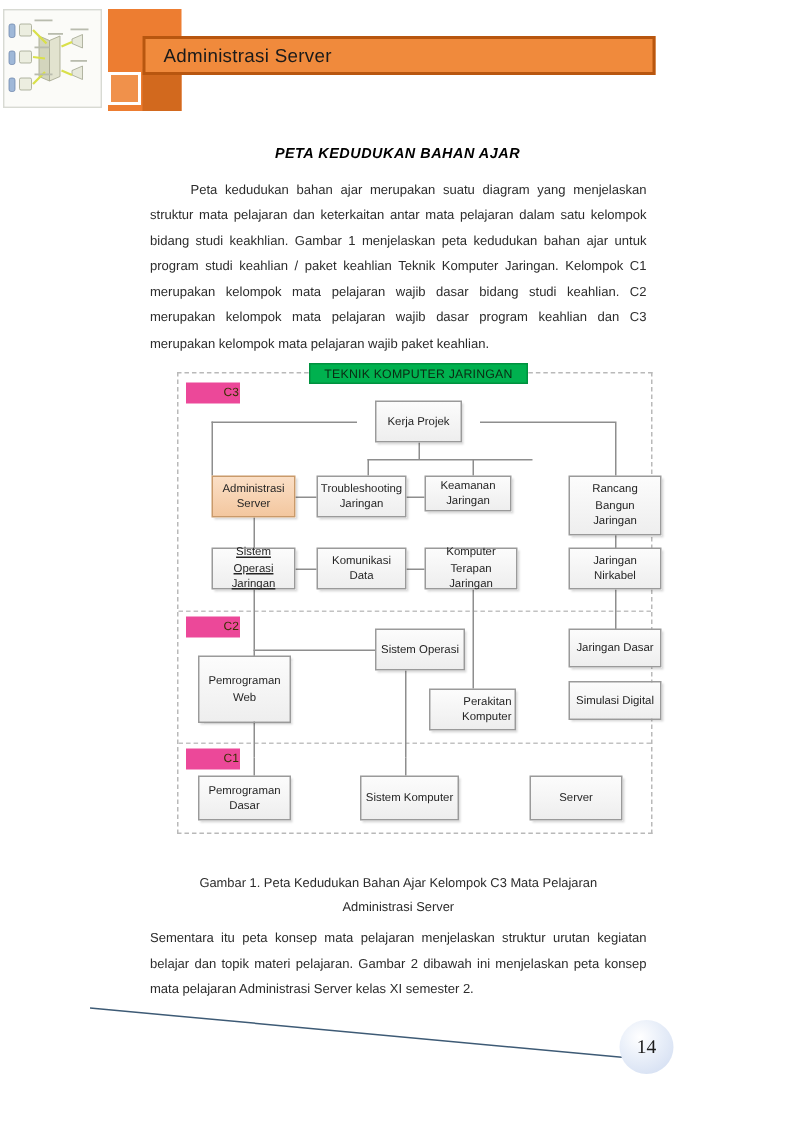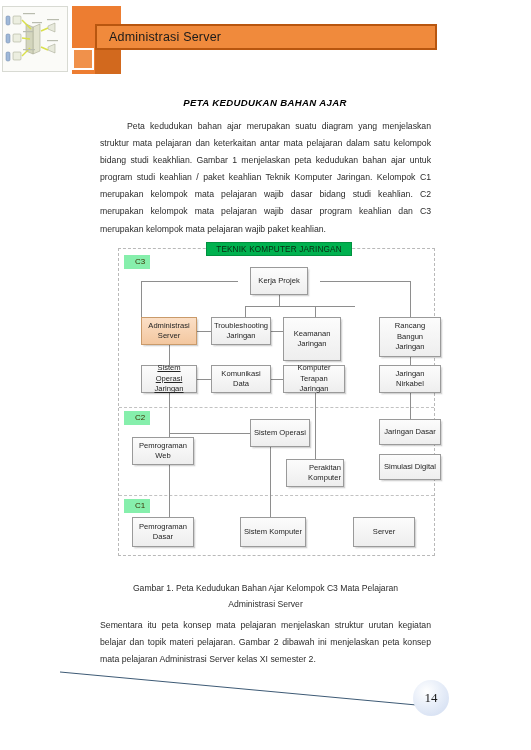--- a/index.html
+++ b/index.html
@@ -60,23 +60,23 @@
   
   #diagram {
     position: absolute; left: 118px; top: 248px; width: 317px; height: 308px;
     border: 1px dashed #b9b9b9;
   }
   .band-sep {
     position: absolute; left: 0; width: 100%;
     border-top: 1px dashed #c2c2c2; height: 0;
   }
   .clabel {
-    position: absolute; width: 26px; height: 14px;
-    background: #86efac; color: #3a3000;
-    font-size: 8px; line-height: 14px; padding-left: 11px;
+    position: absolute; width: 36px; height: 14px;
+    background: #ec4899; color: #3a3000;
+    font-size: 8px; line-height: 14px; padding-left: 25px;
   }
   .tkj-title {
     position: absolute; left: 87px; top: -7px; width: 146px; height: 14px;
     background: #00B14F; border: 1px solid #00913f;
     color: #0a2a12; font-size: 8.2px; line-height: 13px;
     text-align: center; letter-spacing: .15px; white-space: nowrap;
   }
   .nbox {
     position: absolute;
     background: linear-gradient(#fcfcfc,#eeeeee);
@@ -223,37 +223,37 @@
 
     <div class="conn v" style="left:50px; top:256px; height:12px;"></div>
     <div class="conn v" style="left:151px; top:256px; height:12px;"></div>
 
     <div class="nbox" style="left:131px; top:18px;  width:58px; height:28px;">Kerja Projek</div>
 
     <div class="nbox hl" style="left:22px; top:68px; width:56px; height:28px;">Administrasi Server</div>
 
     <div class="nbox" style="left:92px; top:68px;  width:60px; height:28px;">Troubleshooting Jaringan</div>
 
-    <div class="nbox" style="left:164px; top:68px; width:58px; height:44px;text-align:center;">Keamanan Jaringan</div>
+    <div class="nbox" style="left:164px; top:68px; width:58px; height:24px;text-align:center;">Keamanan Jaringan</div>
 
     <div class="nbox" style="left:260px; top:68px; width:62px; height:40px;">Rancang Bangun Jaringan</div>
 
     <div class="nbox" style="left:22px; top:116px; width:56px; height:28px;text-decoration:underline;">Sistem Operasi Jaringan</div>
 
     <div class="nbox" style="left:92px; top:116px; width:60px; height:28px;">Komunikasi Data</div>
 
     <div class="nbox" style="left:164px; top:116px; width:62px; height:28px;">Komputer Terapan Jaringan</div>
 
     <div class="nbox" style="left:260px; top:116px; width:62px; height:28px;">Jaringan Nirkabel</div>
 
     <div class="nbox" style="left:131px; top:170px; width:60px; height:28px;">Sistem Operasi</div>
 
     <div class="nbox" style="left:260px; top:170px; width:62px; height:26px;">Jaringan Dasar</div>
 
-    <div class="nbox" style="left:13px; top:188px;  width:62px; height:28px;">Pemrograman Web</div>
+    <div class="nbox" style="left:13px; top:188px;  width:62px; height:45px;">Pemrograman Web</div>
 
     <div class="nbox" style="left:167px; top:210px; width:58px; height:28px;text-align:right;">Perakitan Komputer</div>
 
     <div class="nbox" style="left:260px; top:205px; width:62px; height:26px;">Simulasi Digital</div>
 
     <div class="nbox" style="left:13px; top:268px;  width:62px; height:30px;">Pemrograman Dasar</div>
 
     <div class="nbox" style="left:121px; top:268px; width:66px; height:30px;">Sistem Komputer</div>
 
     <div class="nbox" style="left:234px; top:268px; width:62px; height:30px;">Server</div>

